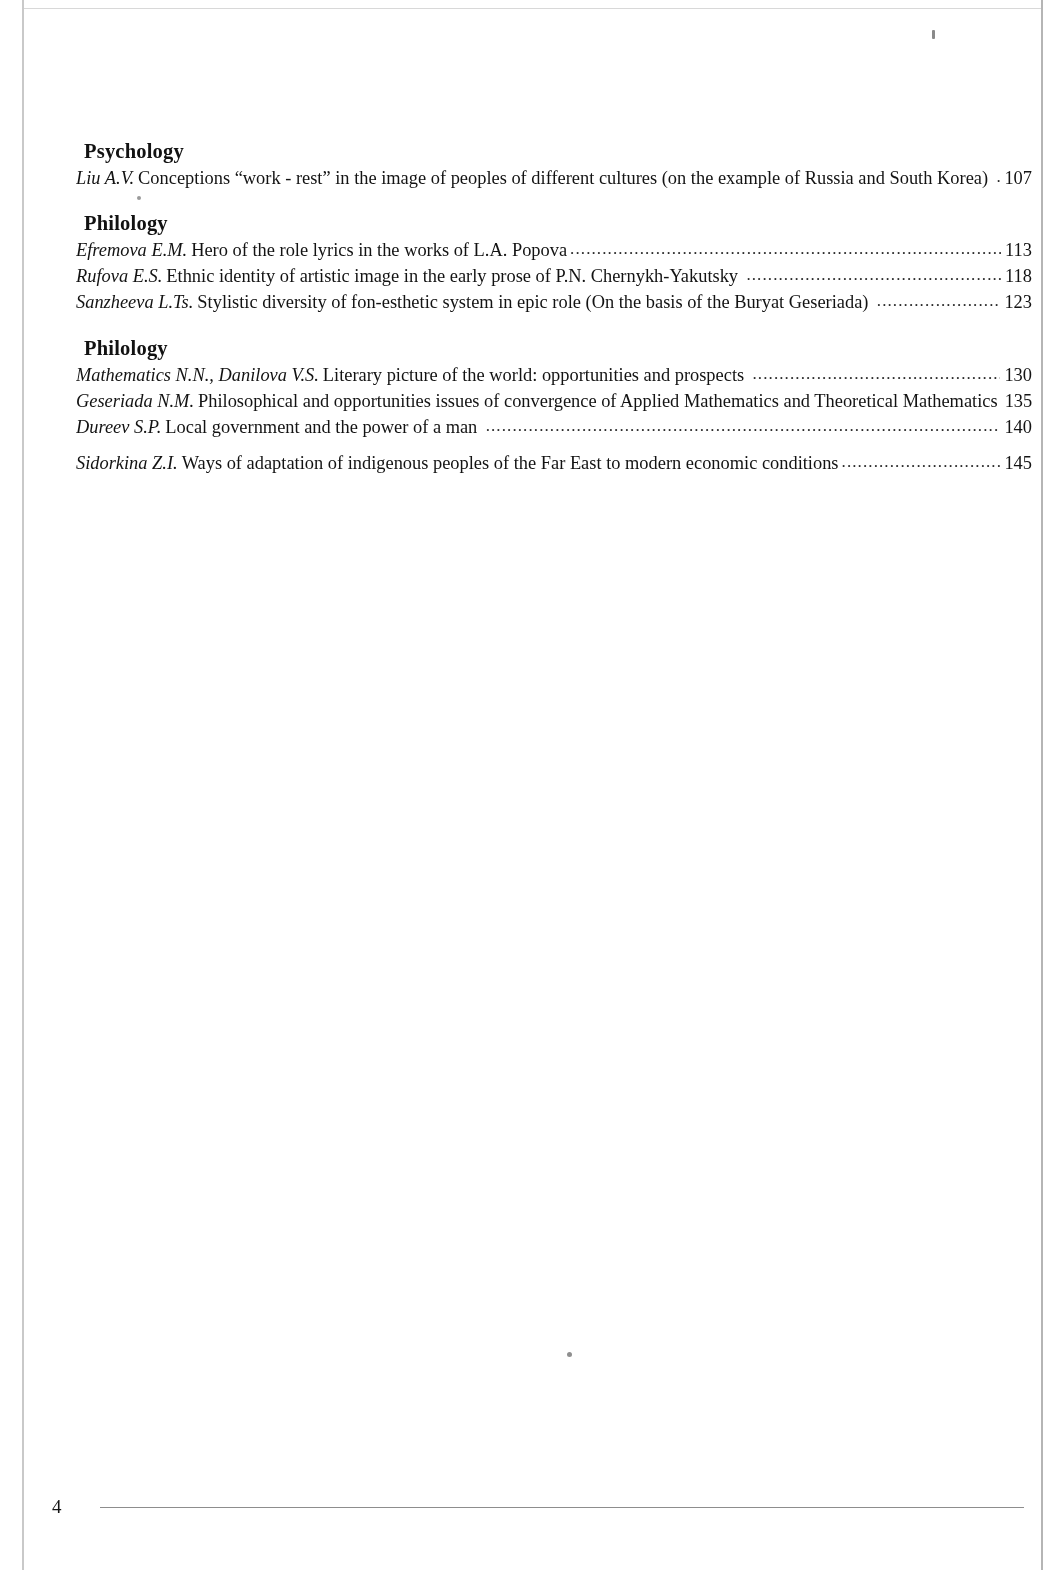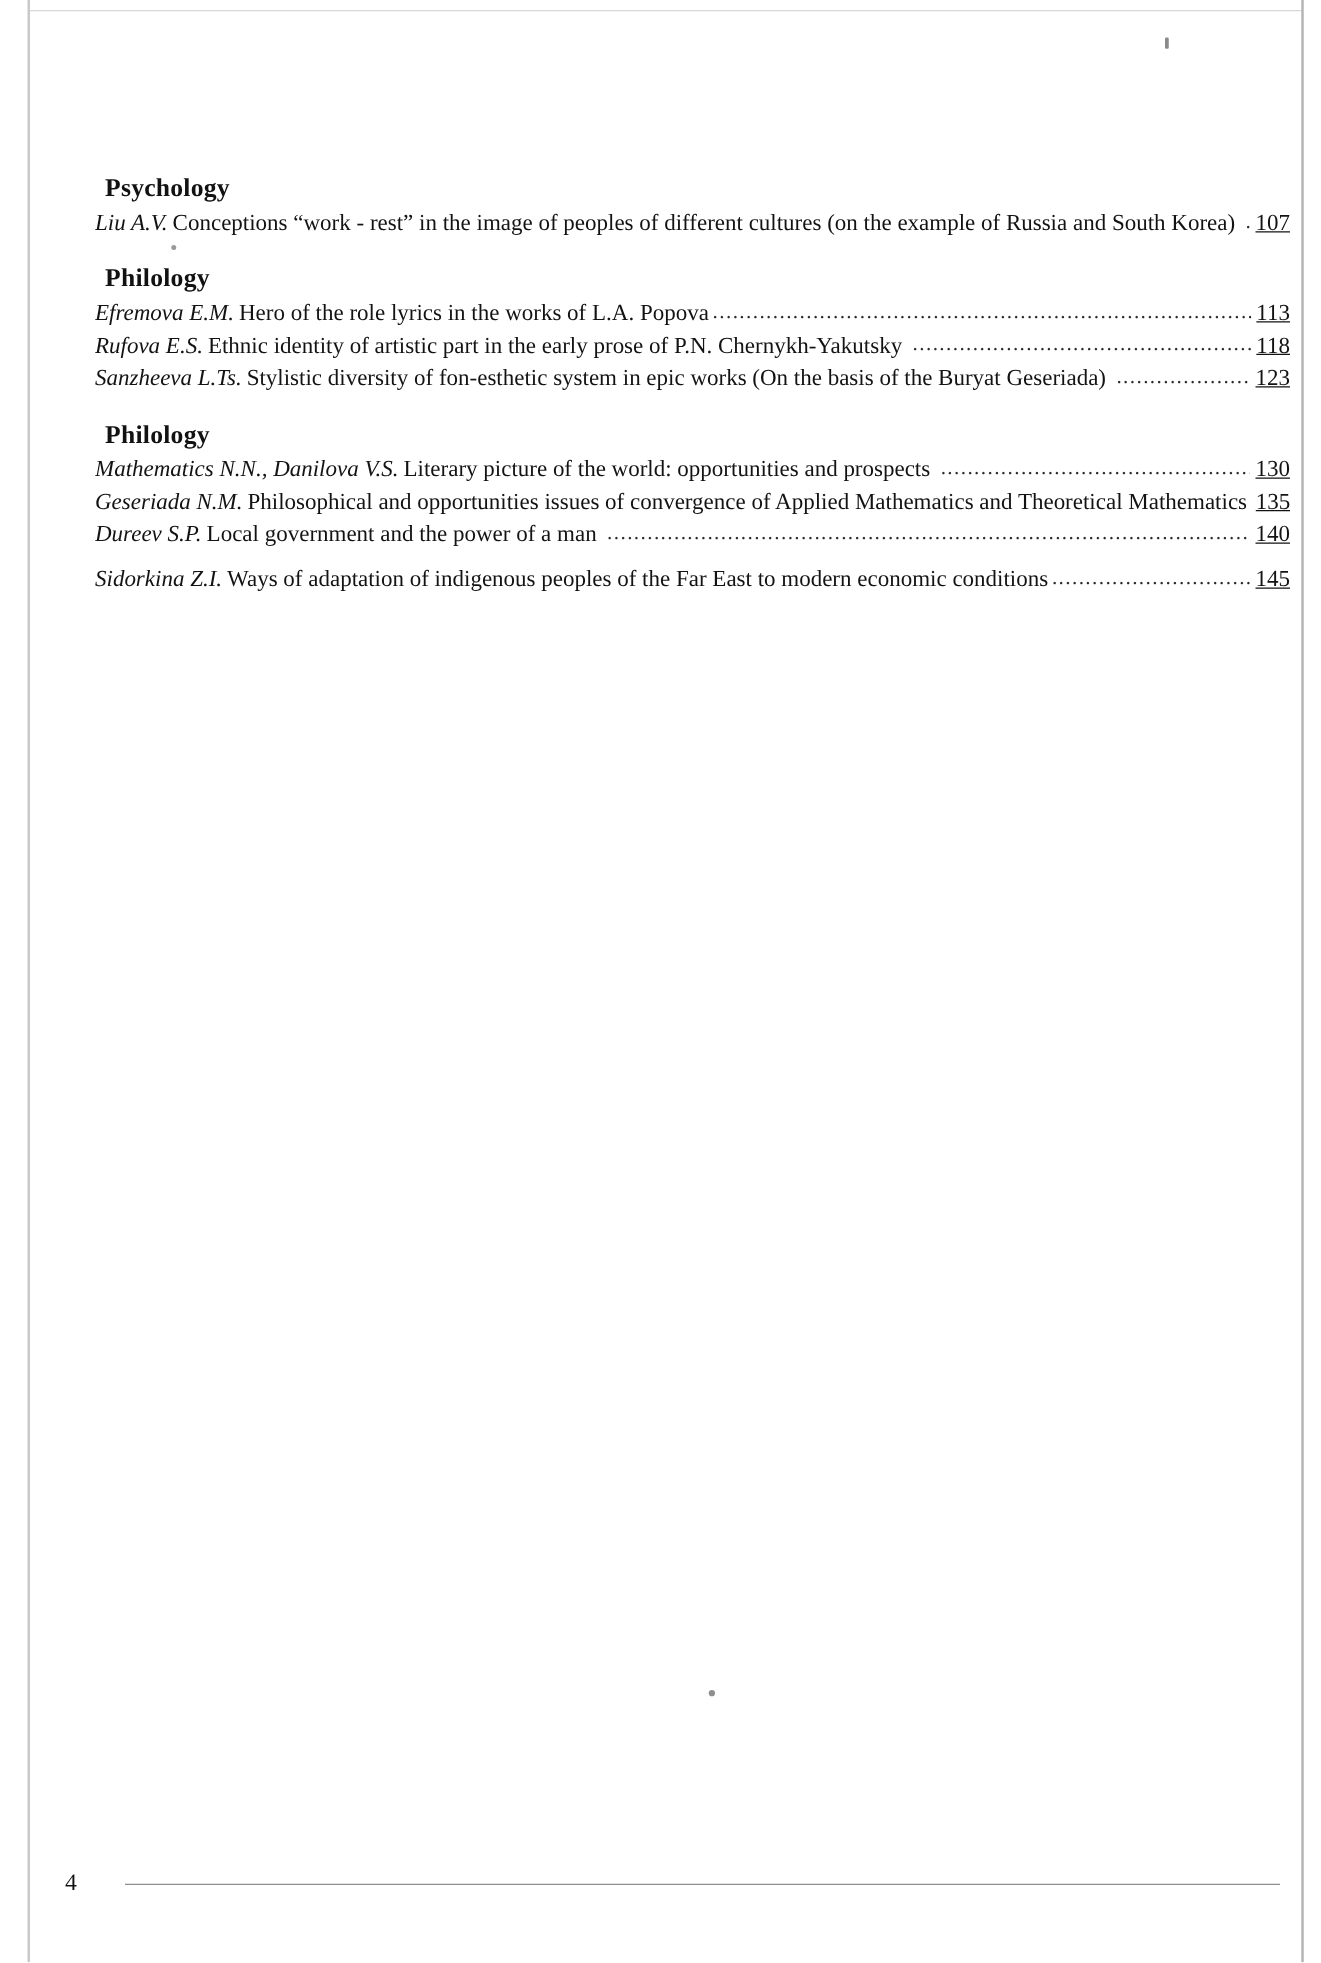--- a/index.html
+++ b/index.html
@@ -95,21 +95,20 @@
     position: relative;
     top: -2px;
     letter-spacing: 1.1px;
     font-size: 17px;
     color: #2a2a2a;
   }
   .entry .page-num {
     flex: 0 0 auto;
     text-align: right;
     padding-left: 2px;
-    text-decoration: underline;
   }
 
   .footer {
     position: absolute;
     left: 52px;
     bottom: 52px;
     width: 972px;
     display: flex;
     align-items: center;
   }
@@ -152,27 +151,27 @@
     <div class="section">
       <div class="section-title">Philology</div>
       <div class="entry">
         <span class="author">Efremova E.M.</span>
         <span class="title">Hero of the role lyrics in the works of L.A. Popova</span>
         <span class="leader">..................................................................................................................................</span>
         <span class="page-num">113</span>
       </div>
       <div class="entry">
         <span class="author">Rufova E.S.</span>
-        <span class="title">Ethnic identity of artistic part in the early prose of P.N. Chernykh-Yakutsky</span>
+        <span class="title">Ethnic identity of artistic image in the early prose of P.N. Chernykh-Yakutsky</span>
         <span class="leader">&nbsp;.........................................................................</span>
         <span class="page-num">118</span>
       </div>
       <div class="entry">
         <span class="author">Sanzheeva L.Ts.</span>
-        <span class="title">Stylistic diversity of fon-esthetic system in epic works (On the basis of the Buryat Geseriada)</span>
+        <span class="title">Stylistic diversity of fon-esthetic system in epic role (On the basis of the Buryat Geseriada)</span>
         <span class="leader">&nbsp;...............................</span>
         <span class="page-num">123</span>
       </div>
     </div>
 
     <div class="section">
       <div class="section-title">Philology</div>
       <div class="entry">
         <span class="author">Mathematics N.N., Danilova V.S.</span>
         <span class="title">Literary picture of the world: opportunities and prospects</span>

